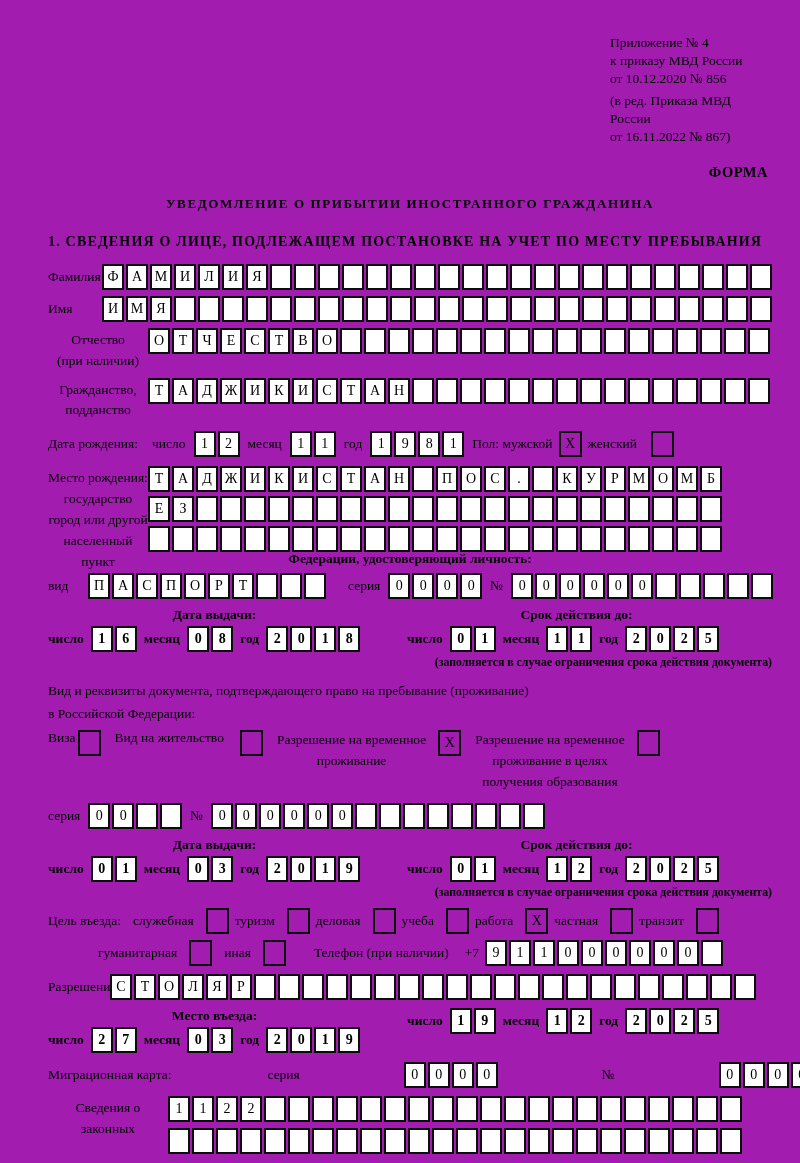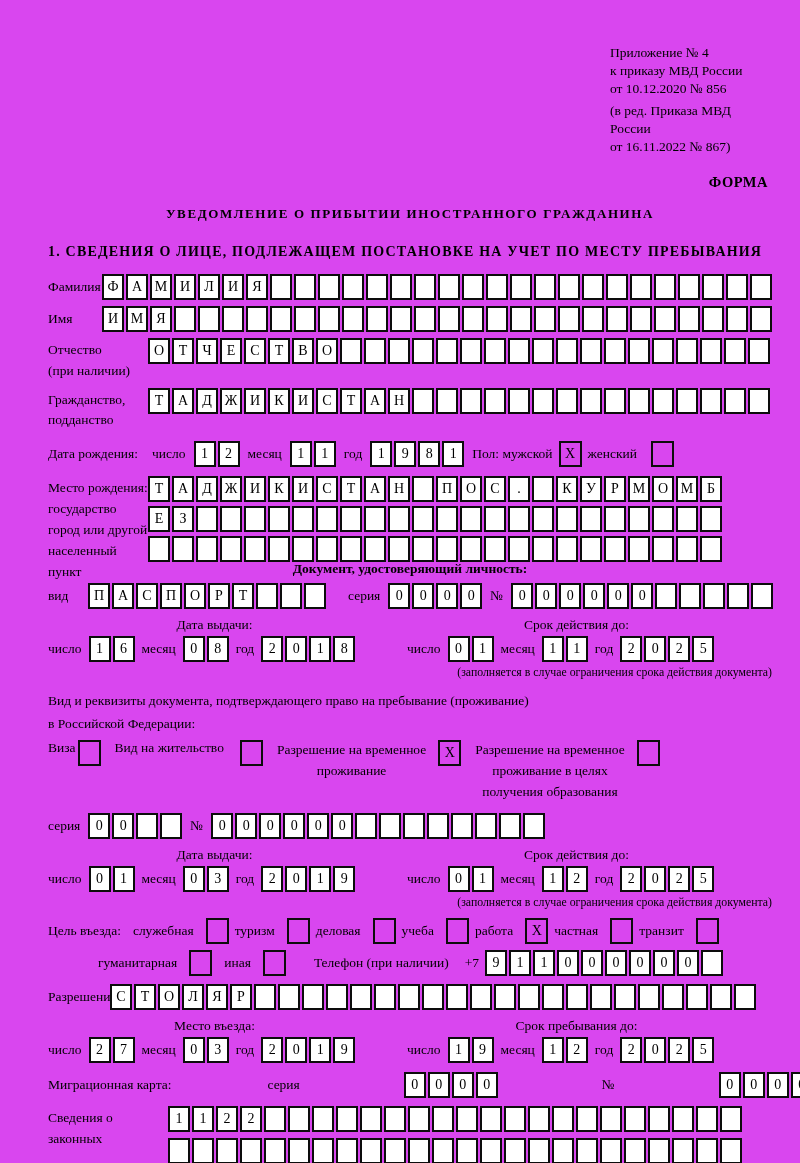--- a/index.html
+++ b/index.html
@@ -1,43 +1,43 @@
 <!DOCTYPE html>
 <html><head>
 <meta charset="utf-8">
 <style>
   html,body{margin:0;padding:0;background:#ffffff;}
   .page{
-    width:800px;height:1163px;box-sizing:border-box;background:#d946ef;color:#000;
+    width:800px;height:1163px;box-sizing:border-box;background:#a21caf;color:#000;
     font-family:"Liberation Serif","DejaVu Serif",serif;font-size:13.5px;
-    padding:44px 28px 10px 48px;position:relative;overflow:hidden;
+    padding:34px 28px 10px 48px;position:relative;overflow:hidden;
   }
   .hdr{margin-left:562px;line-height:1.32;}
   .hdr .amend{margin-top:5px;}
   .forma{text-align:right;font-weight:bold;font-size:14.5px;margin-top:18px;padding-right:4px;letter-spacing:.5px;}
   .title{text-align:center;font-weight:bold;font-size:13px;margin-top:14px;line-height:1.45;letter-spacing:1.6px;}
   .blank-line{display:inline-block;width:56px;border-bottom:2px solid #000;height:1em;margin-left:10px;vertical-align:baseline;}
   .sect{font-weight:bold;font-size:14px;margin-top:20px;letter-spacing:1.2px;white-space:nowrap;}
   .row{display:flex;align-items:center;margin-top:6px;}
-  .row.top{align-items:flex-start;}
+  .row.top{align-items:flex-start;text-align:center;}
   .grid{display:flex;gap:2px;flex:0 0 auto;}
   .cell{
     box-sizing:border-box;flex:0 0 auto;width:22px;height:26px;border:2px solid #0c0c0c;
     display:flex;align-items:center;justify-content:center;font-size:14px;background:#fff;
   }
   .checkbox{
     box-sizing:border-box;flex:0 0 auto;width:23px;height:26px;border:2px solid #0c0c0c;
     display:inline-flex;align-items:center;justify-content:center;font-size:14px;margin:0 6px;
   }
   .lbl{flex:0 0 auto;}
   .lbl-col{flex:0 0 auto;line-height:1.55;padding-top:2px;}
   .w54{width:54px;}  .w100{width:100px;} .w62{width:62px;}
   .stack{display:flex;flex-direction:column;gap:4px;}
   .doc-heading{text-align:center;font-weight:bold;margin-top:8px;}
-  .dates-row{display:flex;margin-top:8px;}
+  .dates-row{display:flex;margin-top:8px;font-weight:bold;}
   .dates-col{display:flex;flex-direction:column;}
   .dates-col.left{width:46%;}
   .dates-col.right{width:54%;}
   .dates-heading{text-align:center;margin-bottom:3px;}
   .date-fields{display:flex;align-items:center;gap:7px;}
   .small-note{font-size:11.8px;text-align:right;margin-top:3px;}
   .intro{margin-top:10px;line-height:1.7;}
   .opts-row{display:flex;align-items:flex-start;margin-top:4px;}
   .opt-text{text-align:center;line-height:1.55;}
   .gap8{width:8px;flex:0 0 auto;} .gap14{width:14px;flex:0 0 auto;} .gap22{width:22px;flex:0 0 auto;}
@@ -317,21 +317,21 @@
           <span class="cell"></span>
           <span class="cell"></span>
           <span class="cell"></span>
           <span class="cell"></span>
           <span class="cell"></span>
           <span class="cell"></span>
         </span>
     </span>
   </div>
 
-  <div class="doc-heading" style="margin-top:-22px;">Документ, удостоверяющий личность:</div>
+  <div class="doc-heading" style="margin-top:-22px;">Федерации, удостоверяющий личность:</div>
 
   <div class="row">
     <span class="lbl" style="width:40px;">вид</span>
     <span class="grid">
         <span class="cell">П</span>
         <span class="cell">А</span>
         <span class="cell">С</span>
         <span class="cell">П</span>
         <span class="cell">О</span>
         <span class="cell">Р</span>
@@ -609,21 +609,20 @@
         <span>год</span>
         <span class="grid">
             <span class="cell">2</span>
             <span class="cell">0</span>
             <span class="cell">1</span>
             <span class="cell">9</span>
           </span>
       </div>
     </div>
     <div class="dates-col right">
-      <div class="dates-heading">Срок пребывания до:</div>
       <div class="date-fields" style="justify-content:flex-start;padding-left:26px;">
         <span>число</span>
         <span class="grid">
             <span class="cell">1</span>
             <span class="cell">9</span>
           </span>
         <span>месяц</span>
         <span class="grid">
             <span class="cell">1</span>
             <span class="cell">2</span>

